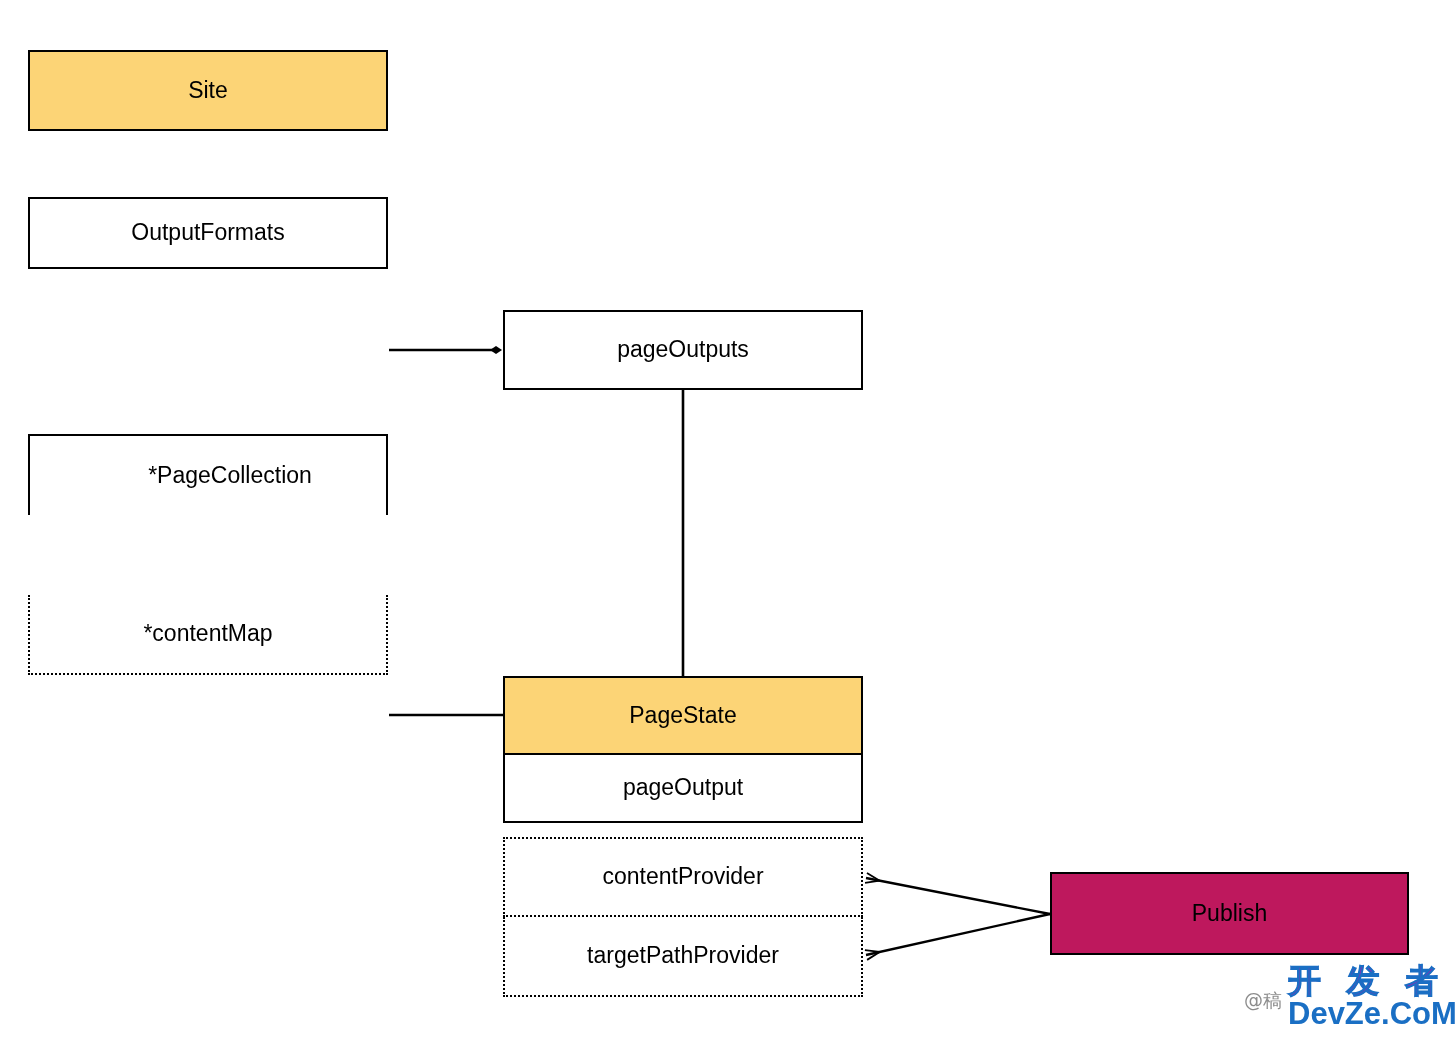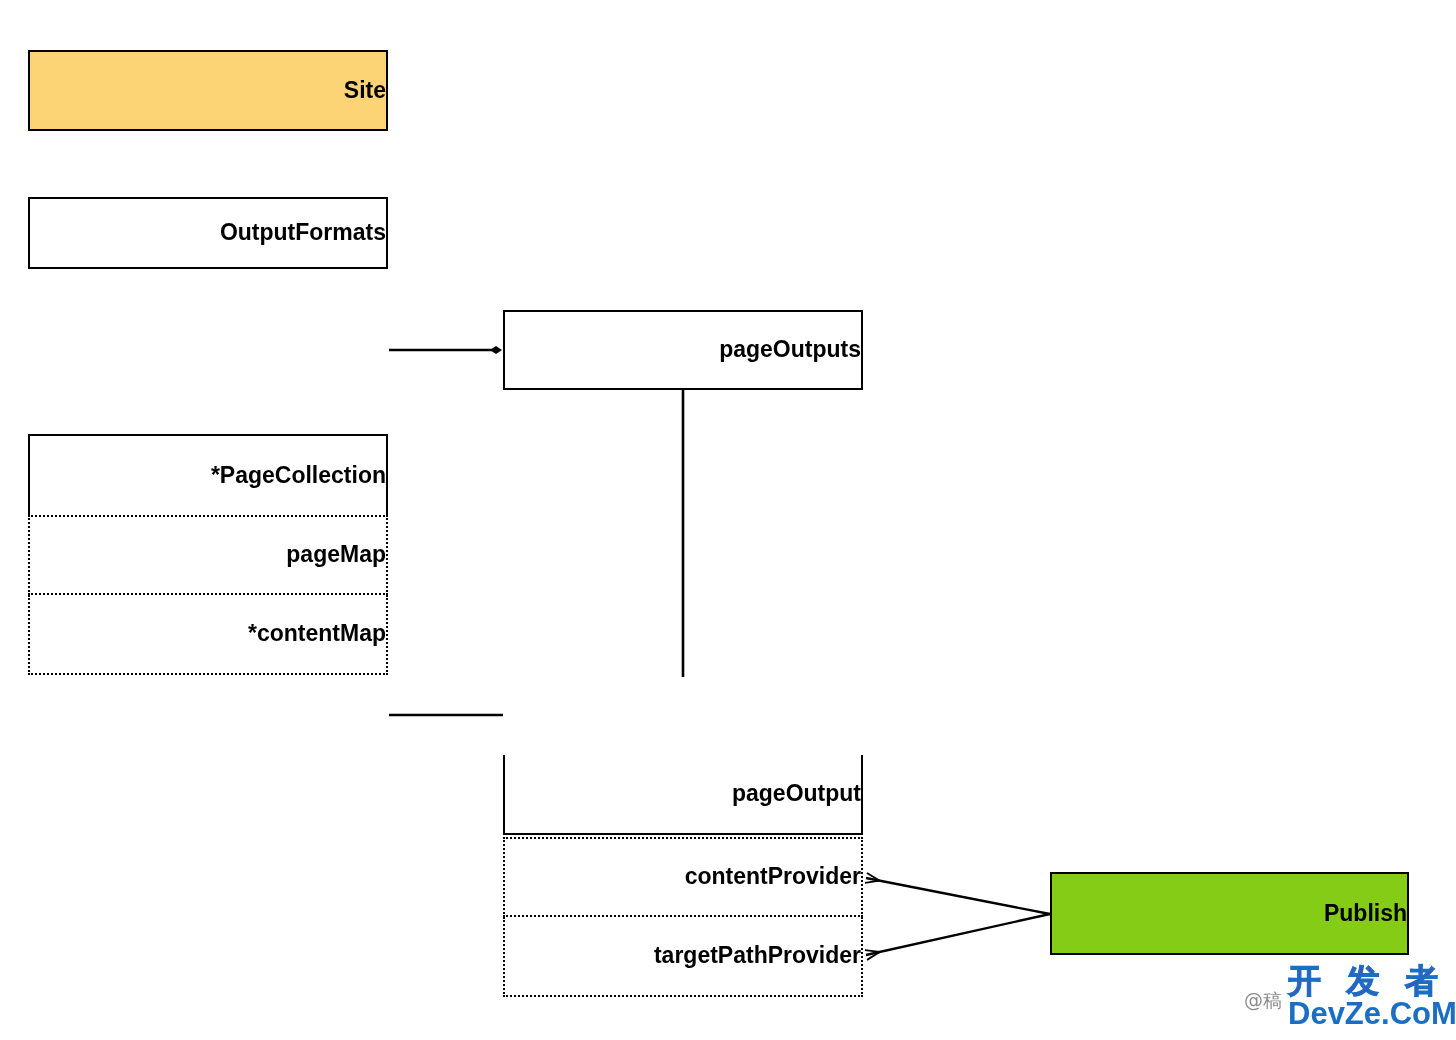--- a/index.html
+++ b/index.html
@@ -17,45 +17,44 @@
     width: 1456px;
     height: 1040px;
     background: #ffffff;
     overflow: hidden;
   }
   .node {
     position: absolute;
     box-sizing: border-box;
     display: flex;
     align-items: center;
-    justify-content: flex-end;
+    justify-content: center;
     text-align: center;
     font-size: 23px;
     line-height: 1.2;
     color: #000000;
     background: #ffffff;
-    font-weight: bold;
   }
   .solid {
     border: 2px solid #000000;
   }
   .solid-no-bottom {
     border: 2px solid #000000;
     border-bottom: none;
     padding-left: 44px;
   }
   .dotted-cell {
     border: 2px dotted #000000;
     border-top: none;
   }
   .dotted-cell.first {
     border-top: 2px dotted #000000;
   }
   .fill-yellow { background: #FCD476; }
-  .fill-green  { background: #84cc16; }
+  .fill-green  { background: #be185d; }
   .fill-white  { background: #ffffff; }
 
   svg.connectors {
     position: absolute;
     left: 0;
     top: 0;
     width: 1456px;
     height: 1040px;
     pointer-events: none;
   }
@@ -135,32 +134,32 @@
   </div>
 
   <div class="node solid fill-white" style="left:28px; top:197px; width:360px; height:72px;">
     <span>OutputFormats</span>
   </div>
 
 
   <div class="node solid-no-bottom fill-white" style="left:28px; top:434px; width:360px; height:81px;">
     <span>*PageCollection</span>
   </div>
-  <div class="node dotted-cell first fill-white" style="left:28px; top:515px; width:360px; height:80px;">
-    <span>pageMap</span>
-  </div>
   <div class="node dotted-cell fill-white" style="left:28px; top:595px; width:360px; height:80px;">
     <span>*contentMap</span>
   </div>
 
   <div class="node solid fill-white" style="left:503px; top:310px; width:360px; height:80px;">
     <span>pageOutputs</span>
   </div>
 
-  <div class="node fill-white" style="left:503px; top:755px; width:360px; height:80px; border-left:2px solid #000; border-right:2px solid #000; border-bottom:2px solid #000;">
+  <div class="node solid fill-yellow" style="left:503px; top:676px; width:360px; height:79px; border-bottom-width:2px;">
+    <span>PageState</span>
+  </div>
+  <div class="node fill-white" style="left:503px; top:755px; width:360px; height:68px; border-left:2px solid #000; border-right:2px solid #000; border-bottom:2px solid #000;">
     <span>pageOutput</span>
   </div>
   <div class="node dotted-cell first fill-white" style="left:503px; top:837px; width:360px; height:80px;">
     <span>contentProvider</span>
   </div>
   <div class="node dotted-cell fill-white" style="left:503px; top:917px; width:360px; height:80px;">
     <span>targetPathProvider</span>
   </div>
 
   <div class="node solid fill-green" style="left:1050px; top:872px; width:359px; height:83px;">

